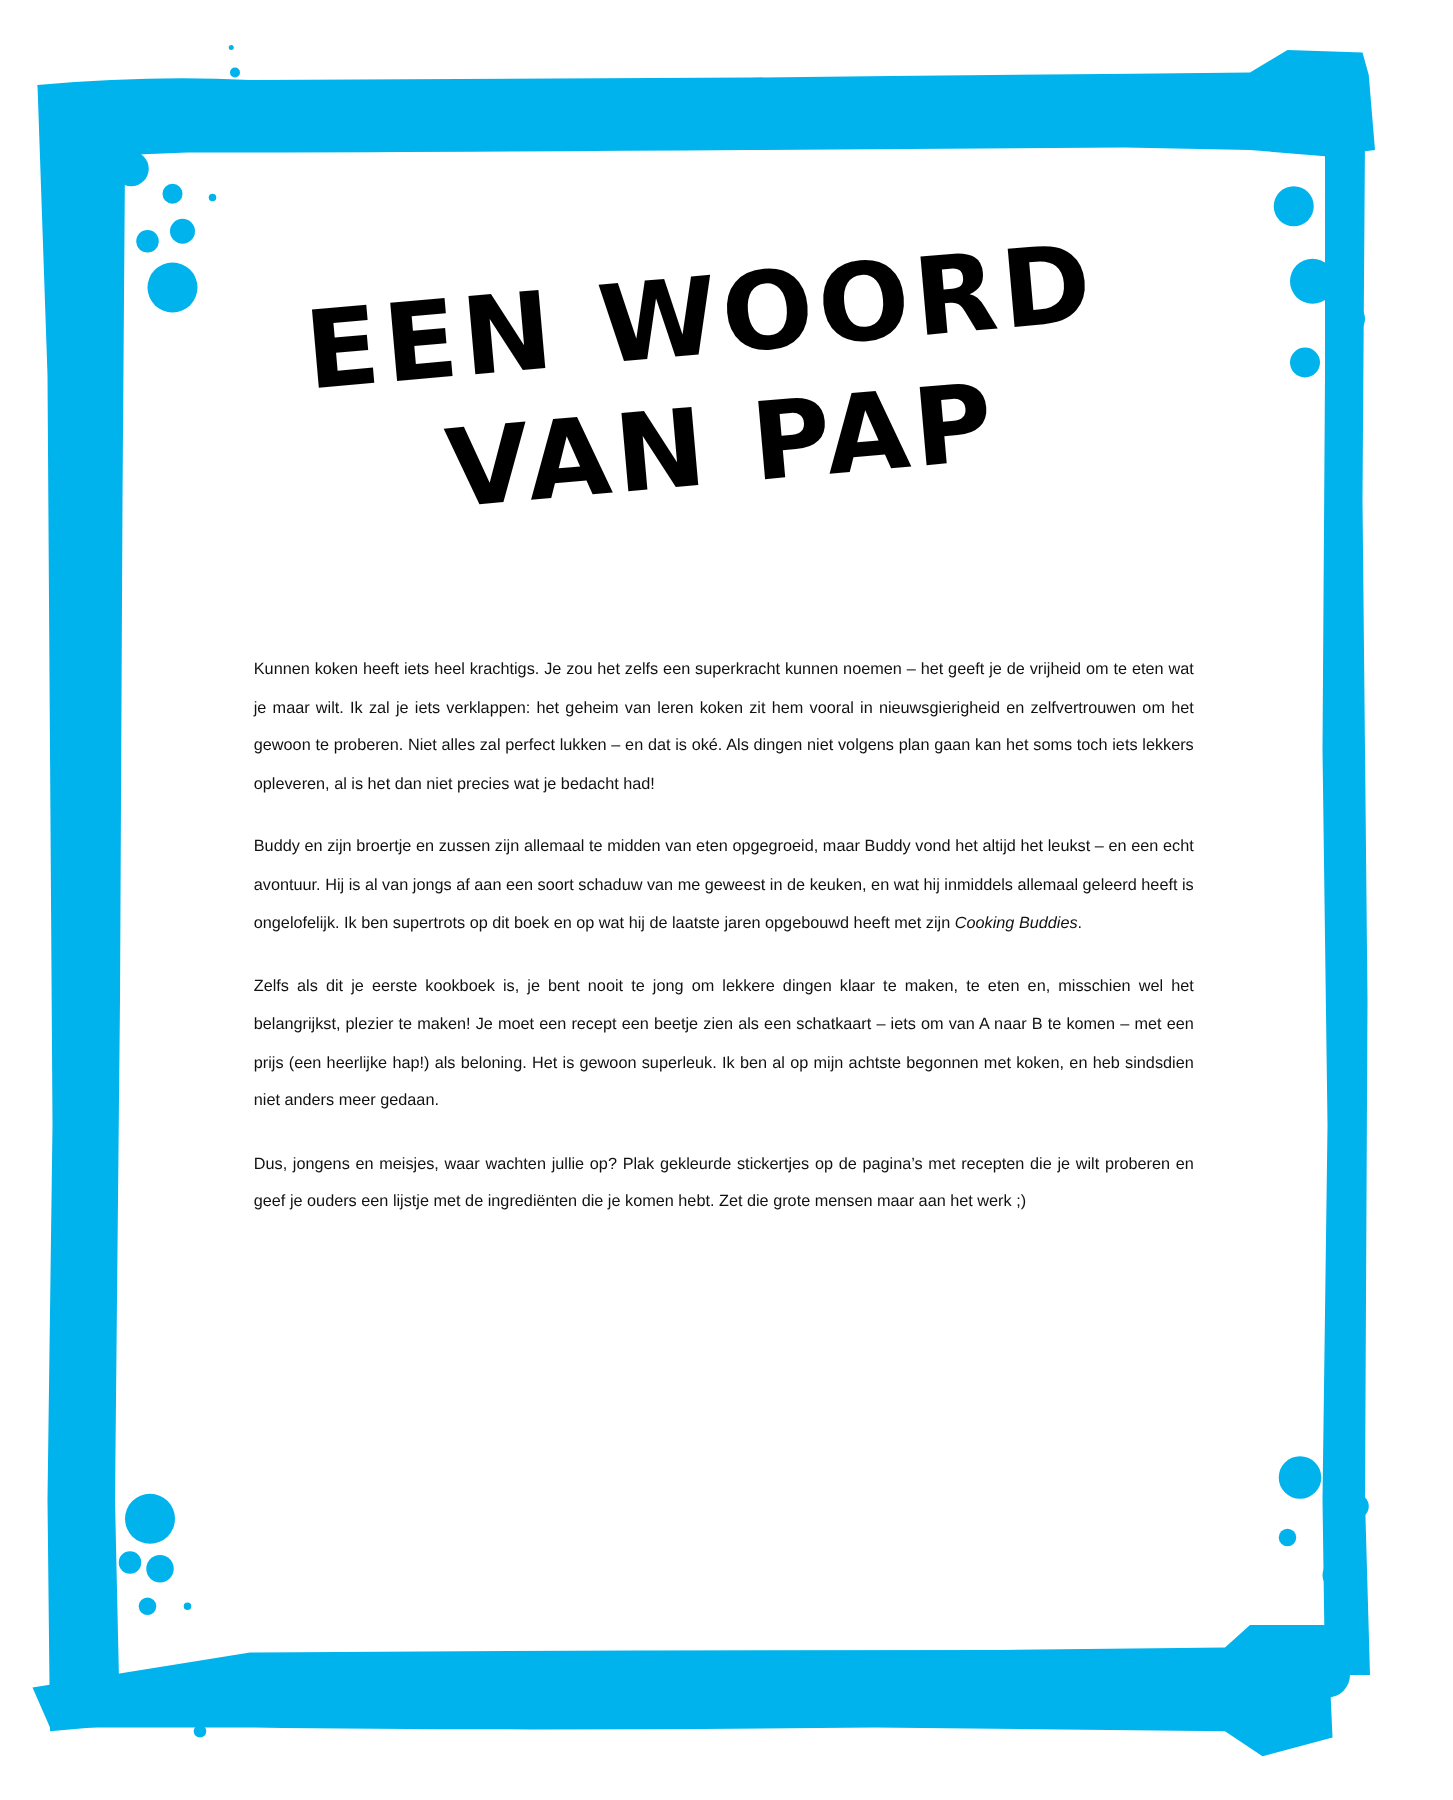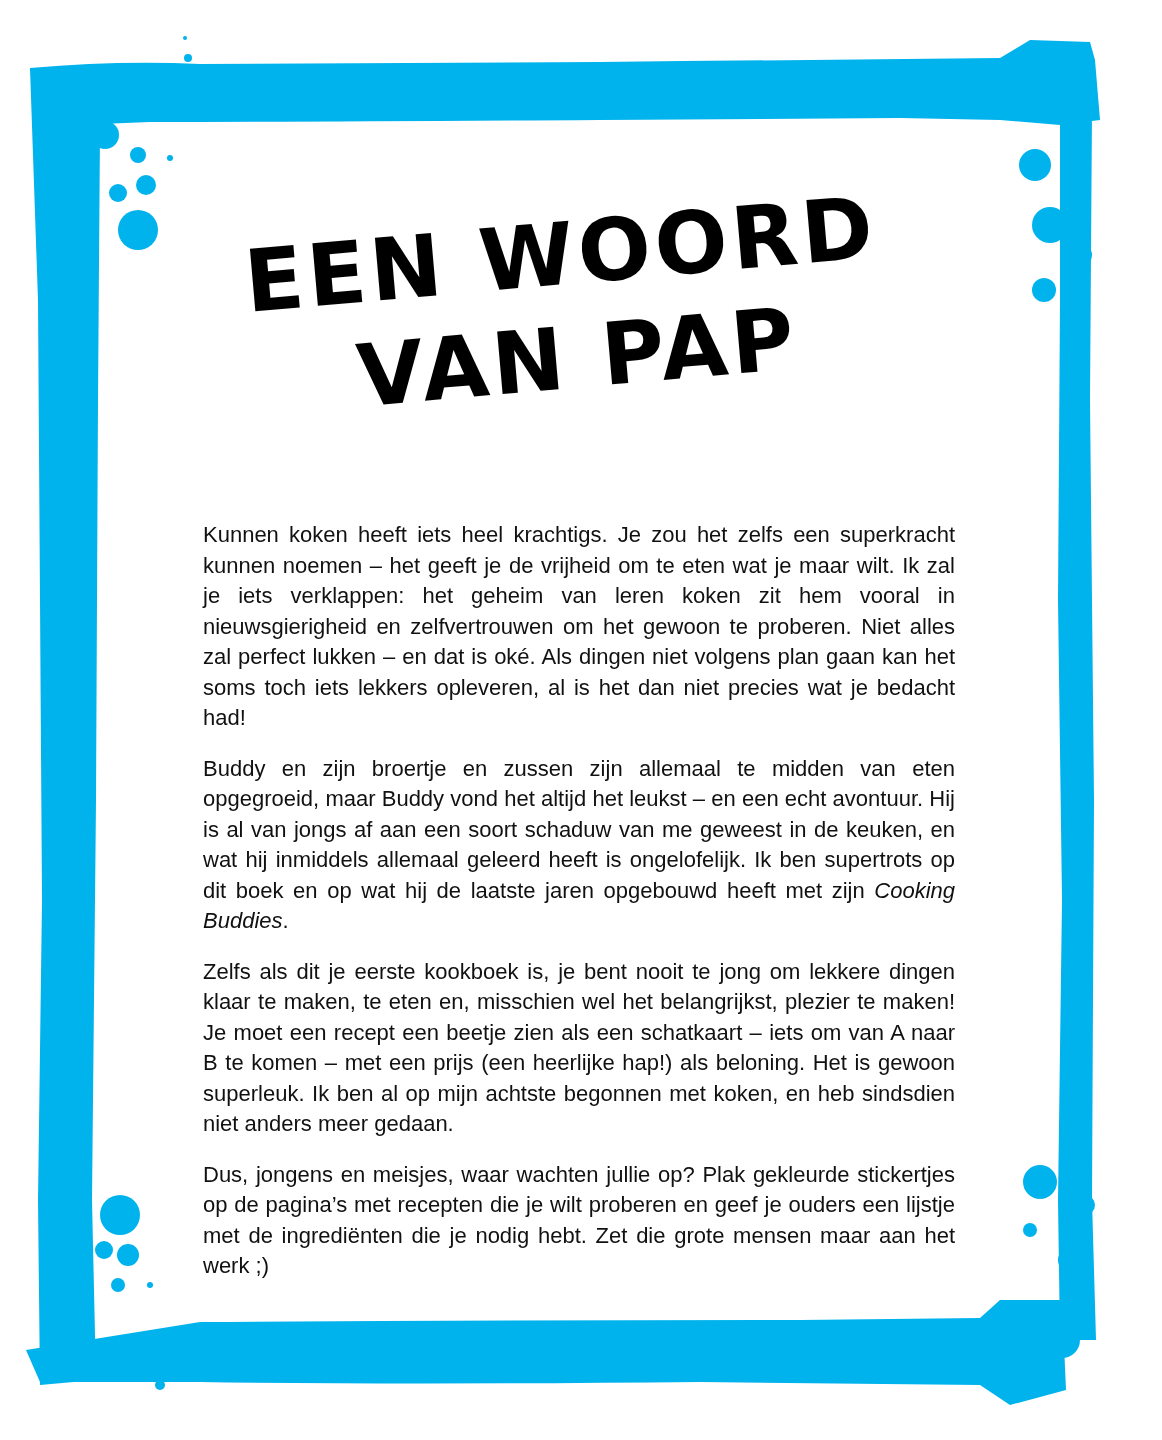--- a/index.html
+++ b/index.html
@@ -8,21 +8,21 @@
   .title {
     position: absolute; left: 240px; top: 200px; width: 700px;
     font-family: "DejaVu Sans", sans-serif; font-weight: bold;
     font-size: 86px; line-height: 104px; color: #000; letter-spacing: 4px;
     transform: rotate(-5deg); transform-origin: 50% 50%;
   }
   .title .line1 { display: block; padding-left: 8px; }
   .title .line2 { display: block; padding-left: 112px; }
   .body-text {
     position: absolute; left: 203px; top: 520px; width: 752px;
-    font-family: "Liberation Sans", sans-serif; font-size: 22px; line-height: 30.5px;
+    font-family: "Liberation Sans", sans-serif; font-size: 13px; line-height: 30.5px;
     color: #111; text-align: justify;
   }
   .body-text p { margin: 0 0 20px 0; }
   em { }
 </style>
 </head>
 <body>
 
 <svg class="frame-layer" viewBox="0 0 1162 1440" xmlns="http://www.w3.org/2000/svg">
   <g fill="#00B3EC">
@@ -64,14 +64,14 @@
 
 <div class="title">
   <span class="line1">EEN WOORD</span>
   <span class="line2">VAN PAP</span>
 </div>
 
 <div class="body-text">
   <p>Kunnen koken heeft iets heel krachtigs. Je zou het zelfs een superkracht kunnen noemen – het geeft je de vrijheid om te eten wat je maar wilt. Ik zal je iets verklappen: het geheim van leren koken zit hem vooral in nieuwsgierigheid en zelfvertrouwen om het gewoon te proberen. Niet alles zal perfect lukken – en dat is oké. Als dingen niet volgens plan gaan kan het soms toch iets lekkers opleveren, al is het dan niet precies wat je bedacht had!</p>
   <p><span>Buddy en zijn broertje en zussen zijn allemaal te midden van eten opgegroeid, maar Buddy vond het altijd het leukst – en een echt avontuur. Hij is al van jongs af aan een soort schaduw van me geweest in de keuken, en wat hij inmiddels allemaal geleerd heeft is ongelofelijk. Ik ben supertrots op dit boek en op wat hij de laatste jaren opgebouwd heeft met zijn </span><em>Cooking Buddies</em><span>.</span></p>
   <p>Zelfs als dit je eerste kookboek is, je bent nooit te jong om lekkere dingen klaar te maken, te eten en, misschien wel het belangrijkst, plezier te maken! Je moet een recept een beetje zien als een schatkaart – iets om van A naar B te komen – met een prijs (een heerlijke hap!) als beloning. Het is gewoon superleuk. Ik ben al op mijn achtste begonnen met koken, en heb sindsdien niet anders meer gedaan.</p>
-  <p>Dus, jongens en meisjes, waar wachten jullie op? Plak gekleurde stickertjes op de pagina’s met recepten die je wilt proberen en geef je ouders een lijstje met de ingrediënten die je nodig hebt. Zet die grote mensen maar aan het werk ;)</p>
+  <p>Dus, jongens en meisjes, waar wachten jullie op? Plak gekleurde stickertjes op de pagina’s met recepten die je wilt proberen en geef je ouders een lijstje met de ingrediënten die je komen hebt. Zet die grote mensen maar aan het werk ;)</p>
 </div>
 
 </body></html>

